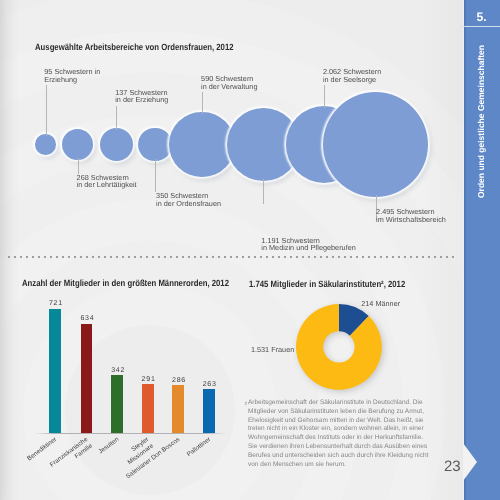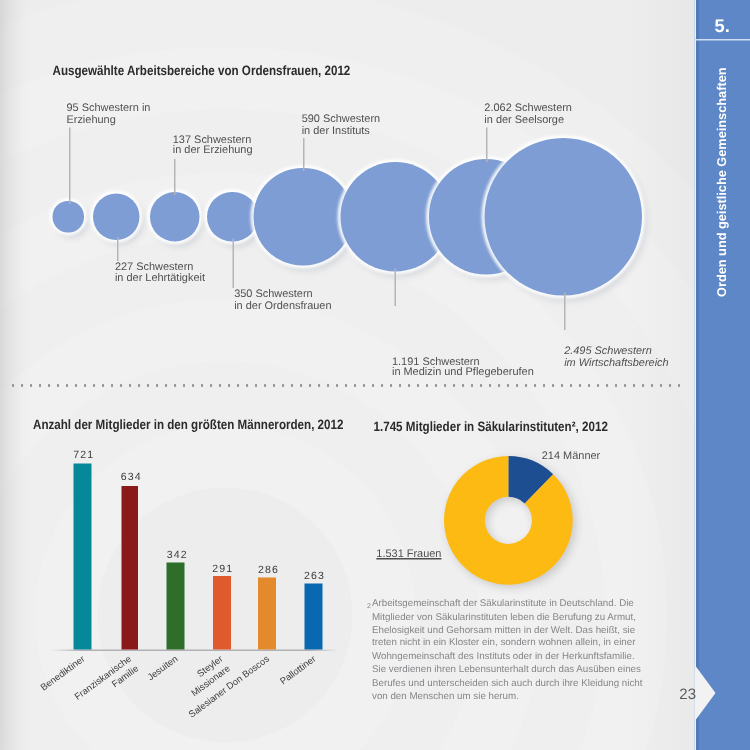--- a/index.html
+++ b/index.html
@@ -21,22 +21,22 @@
   #sidebar .edge{position:absolute;left:0;top:0;width:1.2px;height:500px;background:#eaf1fb;}
   #sidebar .edge2{position:absolute;left:1.2px;top:0;width:1.4px;height:500px;background:#5079b6;}
   #sidebar .sep{position:absolute;left:0;top:25.8px;width:37px;height:1.4px;background:#cfddf0;}
   #chapnum{position:absolute;left:0px;top:9.4px;width:37px;text-align:center;
            color:#fff;font-size:12.2px;font-weight:bold;line-height:16px;}
   #chaptitle{position:absolute;left:0;top:0;width:37px;height:500px;overflow:visible;}
   #chaptitle span{position:absolute;left:14.2px;top:198.3px;
                   color:#fff;font-size:8.5px;font-weight:bold;white-space:nowrap;
                   line-height:9px;transform-origin:0 0;transform:rotate(-90deg);}
   #pagenotch{position:absolute;left:463px;top:443px;width:18px;height:38px;}
-  #pagenum{position:absolute;left:444px;top:458px;width:20px;text-align:right;
-           color:#58595b;font-size:10px;opacity:.999;}
+  #pagenum{position:absolute;left:444px;top:458px;width:20px;text-align:left;
+           color:#58595b;font-size:15px;opacity:.999;}
 
   
   .lbl{position:absolute;font-size:7.3px;line-height:7.65px;color:#4f4f51;white-space:nowrap;opacity:.999;}
   .sect-title{position:absolute;font-size:9.05px;font-weight:bold;color:#2b2b2b;
               white-space:nowrap;transform:scaleX(.856);transform-origin:left top;}
 
   
   #bubbles{position:absolute;left:0;top:0;width:391px;height:250px;}
   .bub{position:absolute;border-radius:50%;}
   .lead{position:absolute;width:1px;background:#b5b5b7;}
@@ -97,50 +97,50 @@
       <div class="bub" style="left: 226.858px; top: 108.108px; width: 72.6836px; height: 72.6836px; background: rgb(125, 157, 212); box-shadow: rgba(255, 255, 255, 0.9) 0px 0px 2px 2px, rgba(125, 135, 155, 0.3) 2.5px 3px 5px;"></div>
       <div class="bub" style="left: 285.755px; top: 106.205px; width: 76.4897px; height: 76.4897px; background: rgb(125, 157, 212); box-shadow: rgba(255, 255, 255, 0.9) 0px 0px 2px 2px, rgba(125, 135, 155, 0.3) 2.5px 3px 5px;"></div>
       <div class="bub" style="left: 323.2px; top: 91.85px; width: 105.2px; height: 105.2px; background: rgb(125, 157, 212); box-shadow: rgba(255, 255, 255, 0.9) 0px 0px 2px 2px, rgba(125, 135, 155, 0.3) 2.5px 3px 5px;"></div>
       <div class="lead" style="left: 45.6px; top: 85.2px; height: 50.9861px;"></div>
       <div class="lbl" style="left: 44.3px; top: 68.2px;">
         <div>95 Schwestern in</div>
         <div>Erziehung</div>
       </div>
       <div class="lead" style="left: 77.6px; top: 158.316px; height: 15.2841px;"></div>
       <div class="lbl" style="left: 76.6px; top: 173.6px;">
-        <div>227 Schwestern</div>
+        <div>268 Schwestern</div>
         <div>in der Lehrtätigkeit</div>
       </div>
       <div class="lead" style="left: 116.2px; top: 105.7px; height: 24.3008px;"></div>
       <div class="lbl" style="left: 115.2px; top: 88.7px;">
         <div>137 Schwestern</div>
         <div>in der Erziehung</div>
       </div>
       <div class="lead" style="left: 155.3px; top: 159.332px; height: 32.7683px;"></div>
       <div class="lbl" style="left: 156.1px; top: 192.1px;">
         <div>350 Schwestern</div>
         <div>in der Ordensfrauen</div>
       </div>
       <div class="lead" style="left: 202.2px; top: 92.3px; height: 21.3528px;"></div>
       <div class="lbl" style="left: 201.1px; top: 75.3px;">
         <div>590 Schwestern</div>
-        <div>in der Instituts</div>
+        <div>in der Verwaltung</div>
       </div>
       <div class="lead" style="left: 263.2px; top: 178.792px; height: 24.8082px;"></div>
       <div class="lbl" style="left: 261.3px; top: 203.6px; margin-top: 33px;">
         <div>1.191 Schwestern</div>
         <div>in Medizin und Pflegeberufen</div>
       </div>
       <div class="lead" style="left: 324px; top: 85.4px; height: 22.8052px;"></div>
       <div class="lbl" style="left: 322.9px; top: 68.4px;">
         <div>2.062 Schwestern</div>
         <div>in der Seelsorge</div>
       </div>
       <div class="lead" style="left: 375.8px; top: 195.05px; height: 24.55px;"></div>
-      <div class="lbl" style="left: 376.1px; top: 230px; font-style: italic;">
+      <div class="lbl" style="left: 376.1px; top: 208px;">
         <div>2.495 Schwestern</div>
         <div>im Wirtschaftsbereich</div>
       </div>
     </div>
   <div class="sect-title" style="left:34.8px;top:42.4px;">Ausgewählte Arbeitsbereiche von Ordensfrauen, 2012</div>
 
   <div id="divider"></div>
 
   <div class="sect-title" style="left:22.3px;top:278.4px;">Anzahl der Mitglieder in den größten Männerorden, 2012</div>
   <div id="baseline"></div>
@@ -195,14 +195,14 @@
     <div id="chaptitle">
         <span>Orden und geistliche Gemeinschaften</span>
       </div>
   </div>
   <svg id="pagenotch" viewBox="0 0 18 38" xmlns="http://www.w3.org/2000/svg">
     <path d="M0 0 L14 19 L0 38 Z" fill="#f2f2f2"></path>
   </svg>
   <div id="pagenum">23</div>
 
 <div class="lbl" style="left: 361.2px; top: 300.2px;">214 Männer</div>
-    <div class="lbl" style="left: 250.9px; top: 365px; text-decoration: underline;">1.531 Frauen</div>
+    <div class="lbl" style="left: 250.9px; top: 346px;">1.531 Frauen</div>
   </div>
 
 </body></html>

